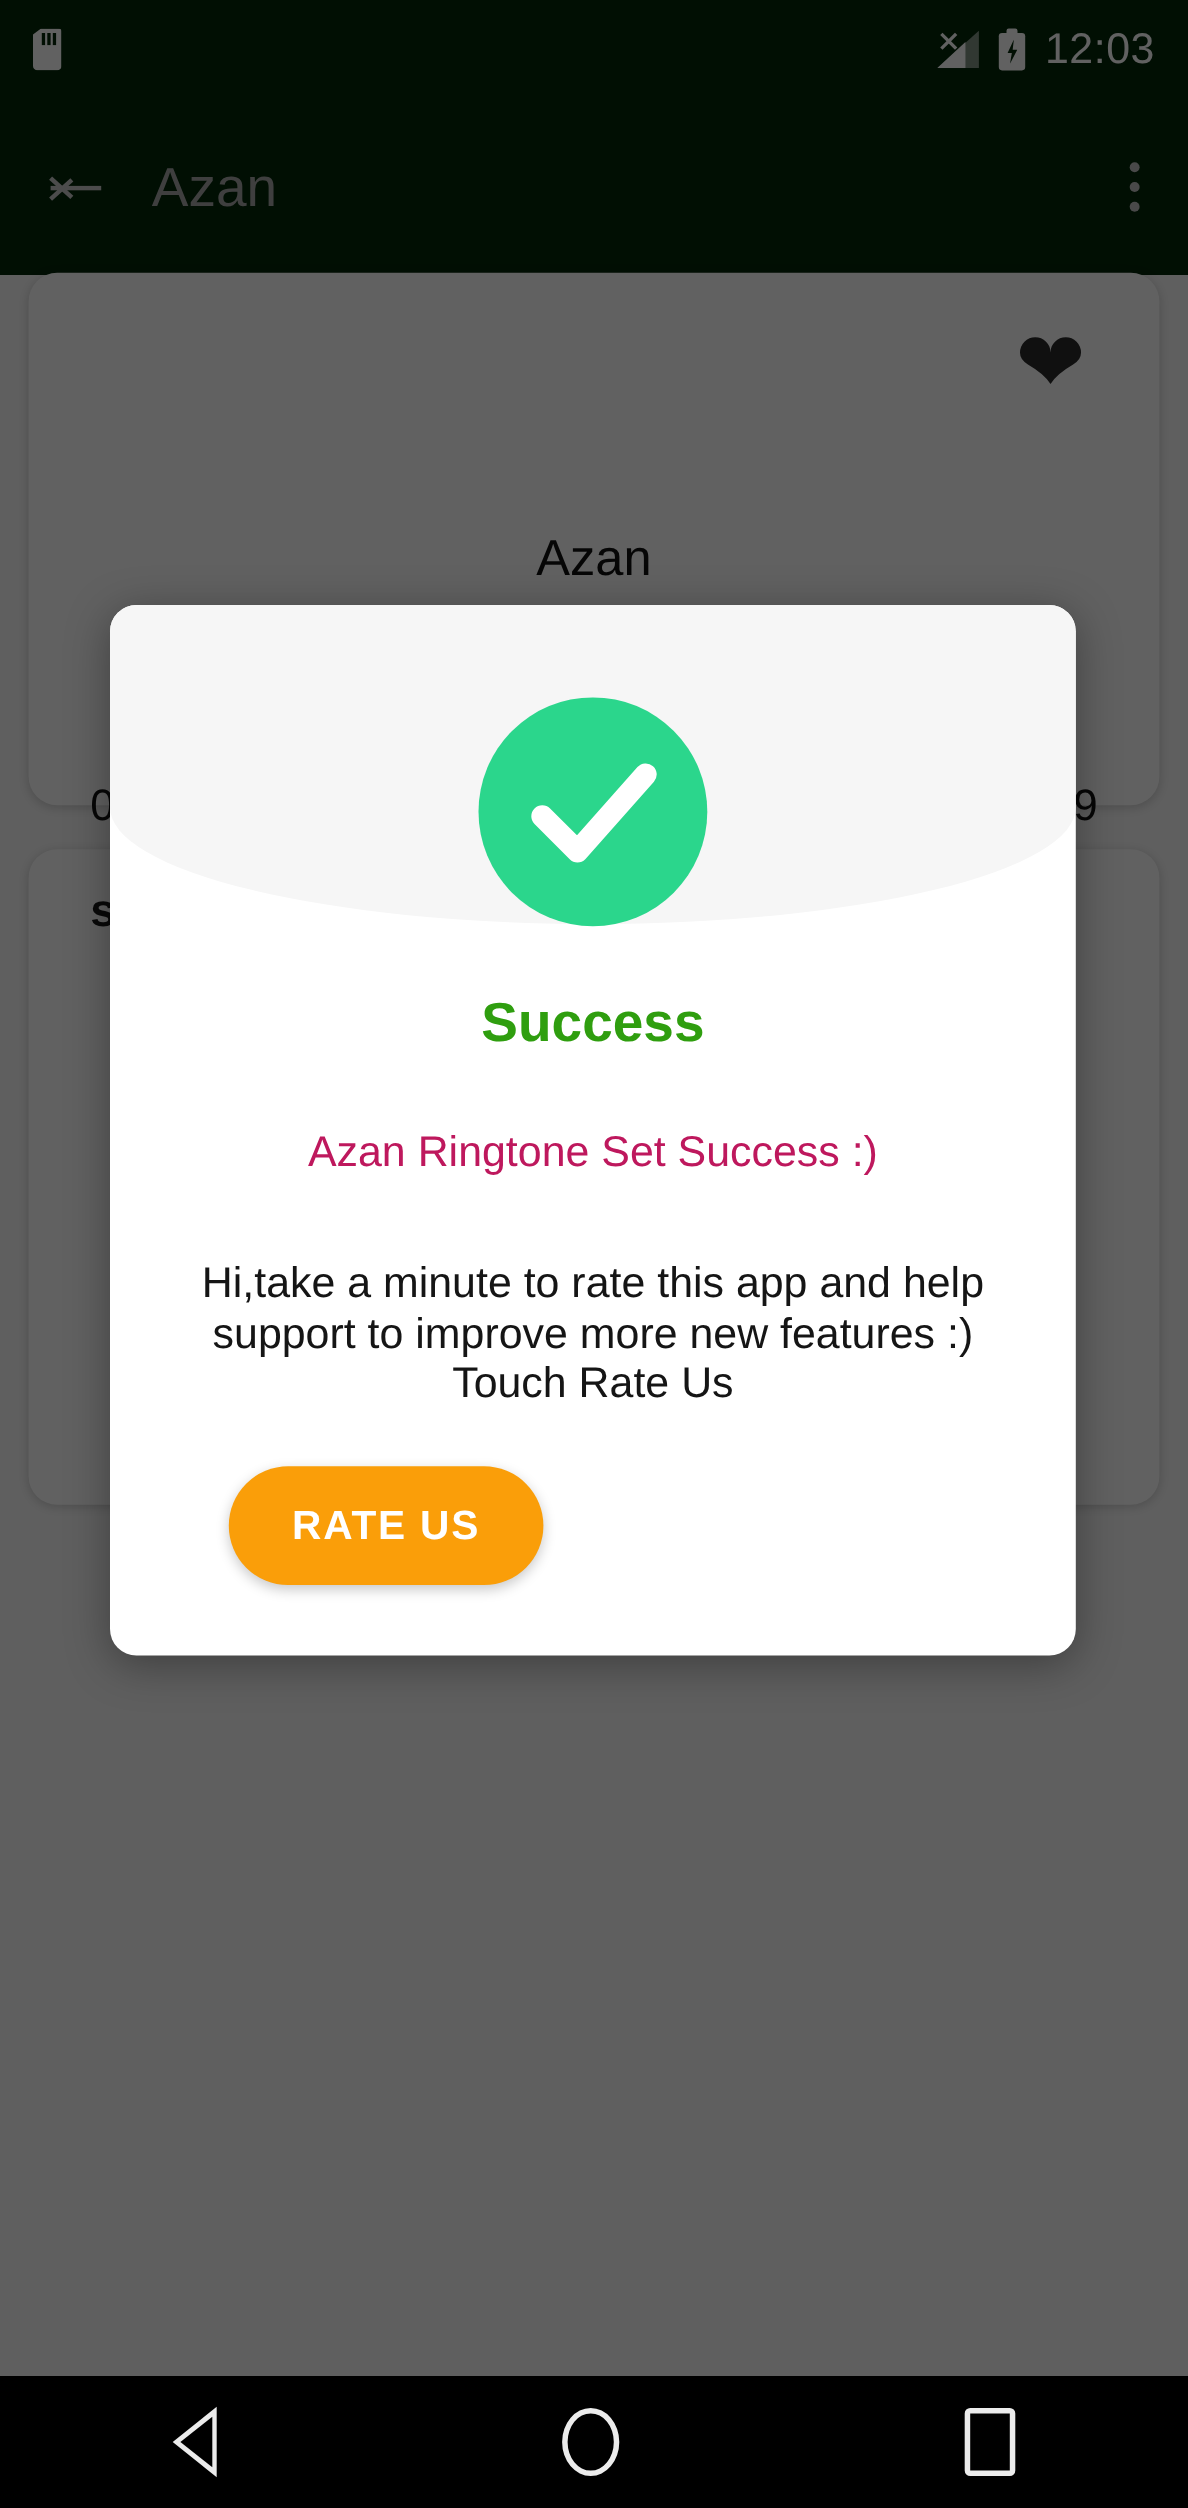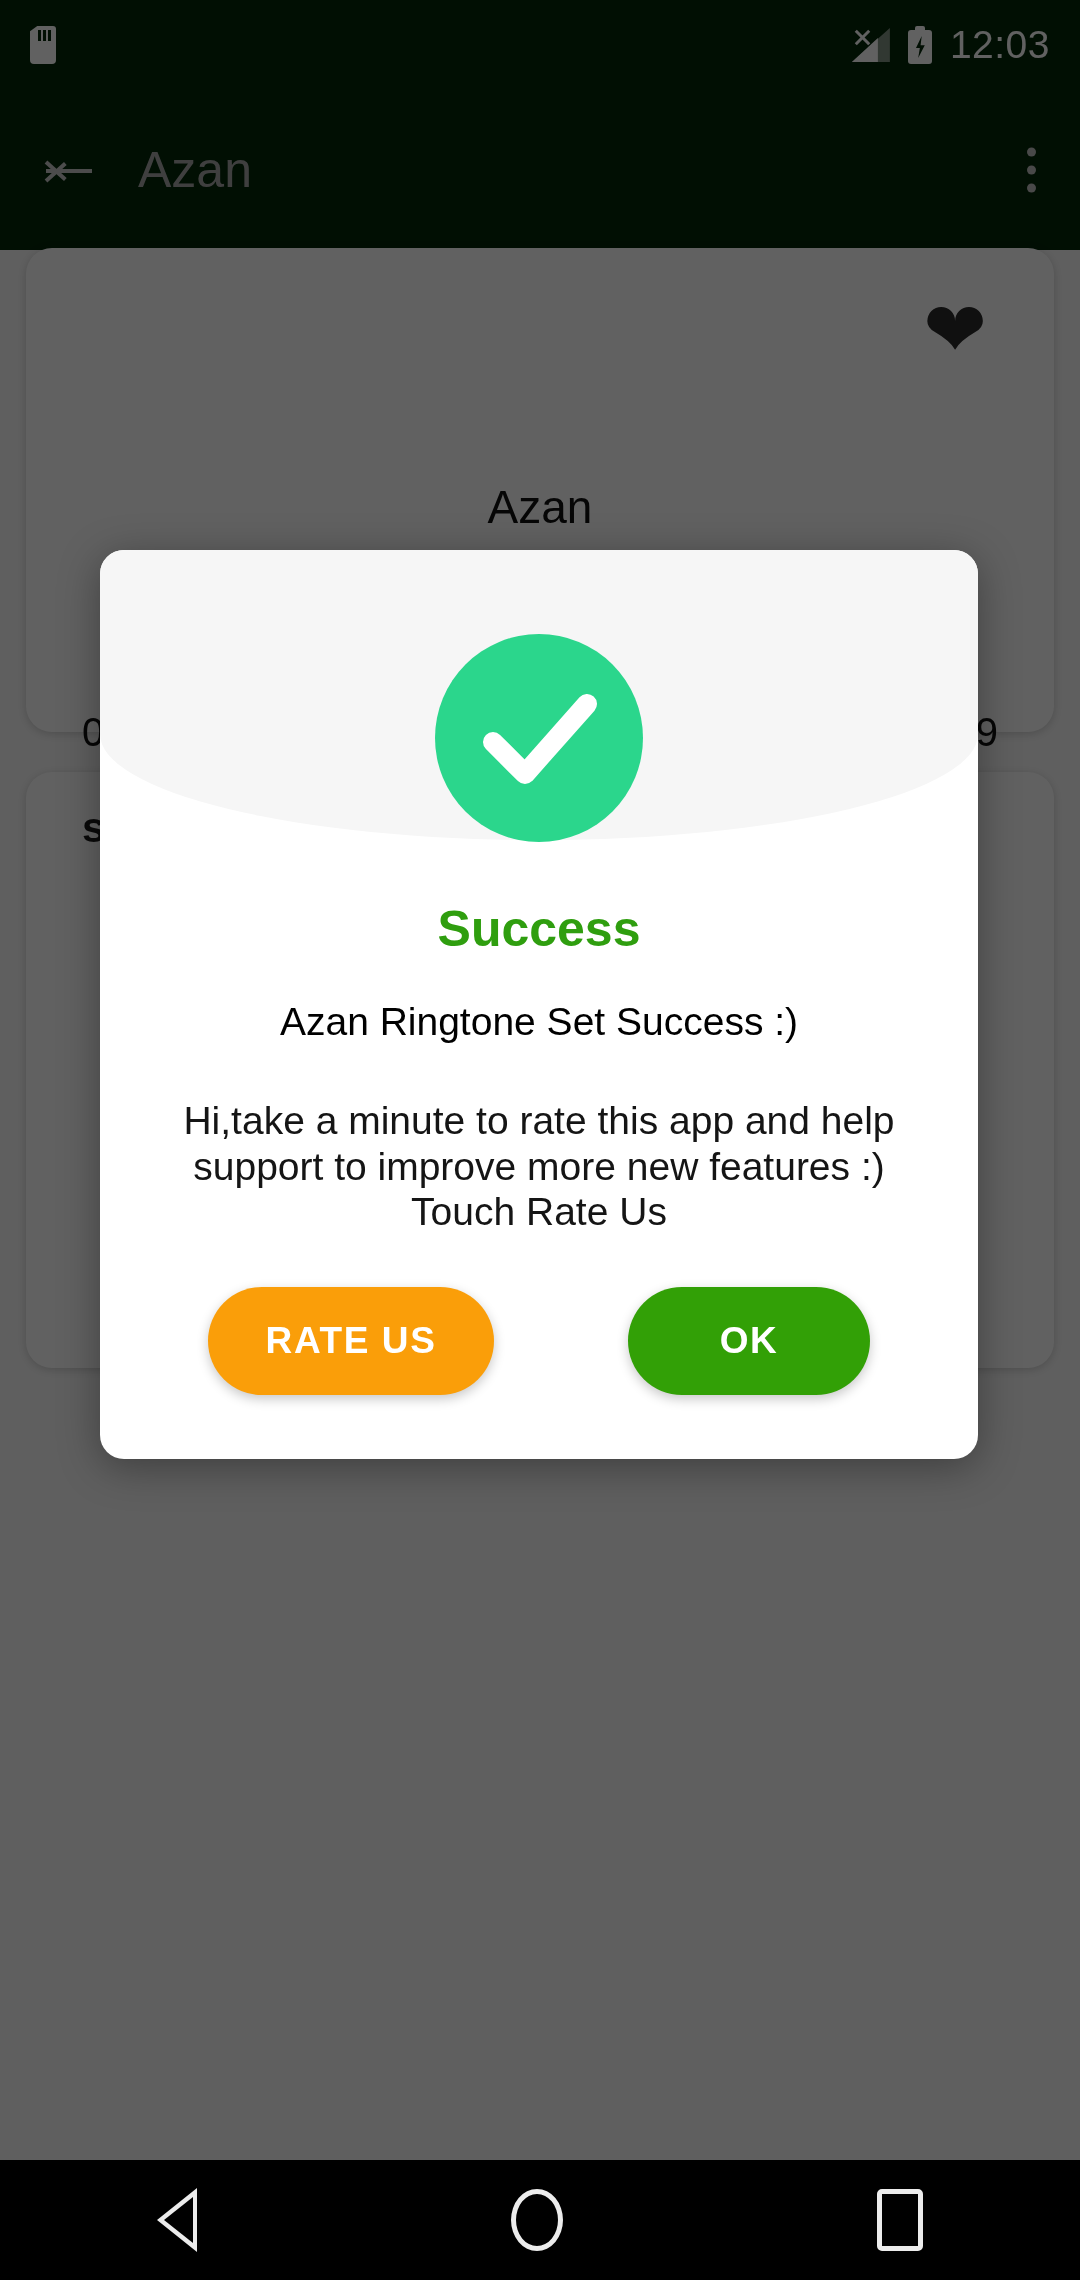--- a/index.html
+++ b/index.html
@@ -155,26 +155,26 @@
     width: 208px; height: 208px; border-radius: 50%;
     background: #2bd68c;
   }
   .check-circle svg { position: absolute; inset: 0; }
   .dlg-body { padding: 0 30px 0; }
   .dlg-title {
     text-align: center; font-size: 50px; font-weight: 700;
     color: #2f9e0f; margin-top: 60px;
   }
   .dlg-sub {
-    text-align: center; font-size: 39px; color: #000000;
-    margin-top: 42px;
+    text-align: center; font-size: 39px; color: #be185d;
+    margin-top: 68px;
   }
   .dlg-msg {
     text-align: center; font-size: 39px; color: #151515;
-    line-height: 1.17; margin-top: 54px; padding: 0 10px;
+    line-height: 1.17; margin-top: 74px; padding: 0 10px;
   }
   .dlg-actions {
     display: flex; justify-content: space-between;
     padding: 52px 78px 64px;
     gap: 18px;
   }
   .btn {
     border: none; color: #ffffff; font-family: "Liberation Sans", sans-serif;
     font-size: 37px; font-weight: 700; letter-spacing: 1.6px;
     border-radius: 999px; cursor: pointer;
@@ -288,21 +288,20 @@
           <path d="M58 108 L90 140 L152 70" fill="none" stroke="#ffffff" stroke-width="20" stroke-linecap="round" stroke-linejoin="round"></path>
         </svg>
       </span>
     </div>
     <div class="dlg-body">
       <div class="dlg-title">Success</div>
       <div class="dlg-sub">Azan Ringtone Set Success :)</div>
       <div class="dlg-msg">Hi,take a minute to rate this app and help support to improve more new features :) Touch Rate Us</div>
       <div class="dlg-actions">
         <button class="btn" id="rate-btn">RATE US</button>
-        <button class="btn" id="ok-btn">OK</button>
       </div>
     </div>
   </div>
 
   <div id="navbar">
     <span class="nav-back"></span>
     <span class="nav-home"></span>
     <span class="nav-recent"></span>
   </div>
 

